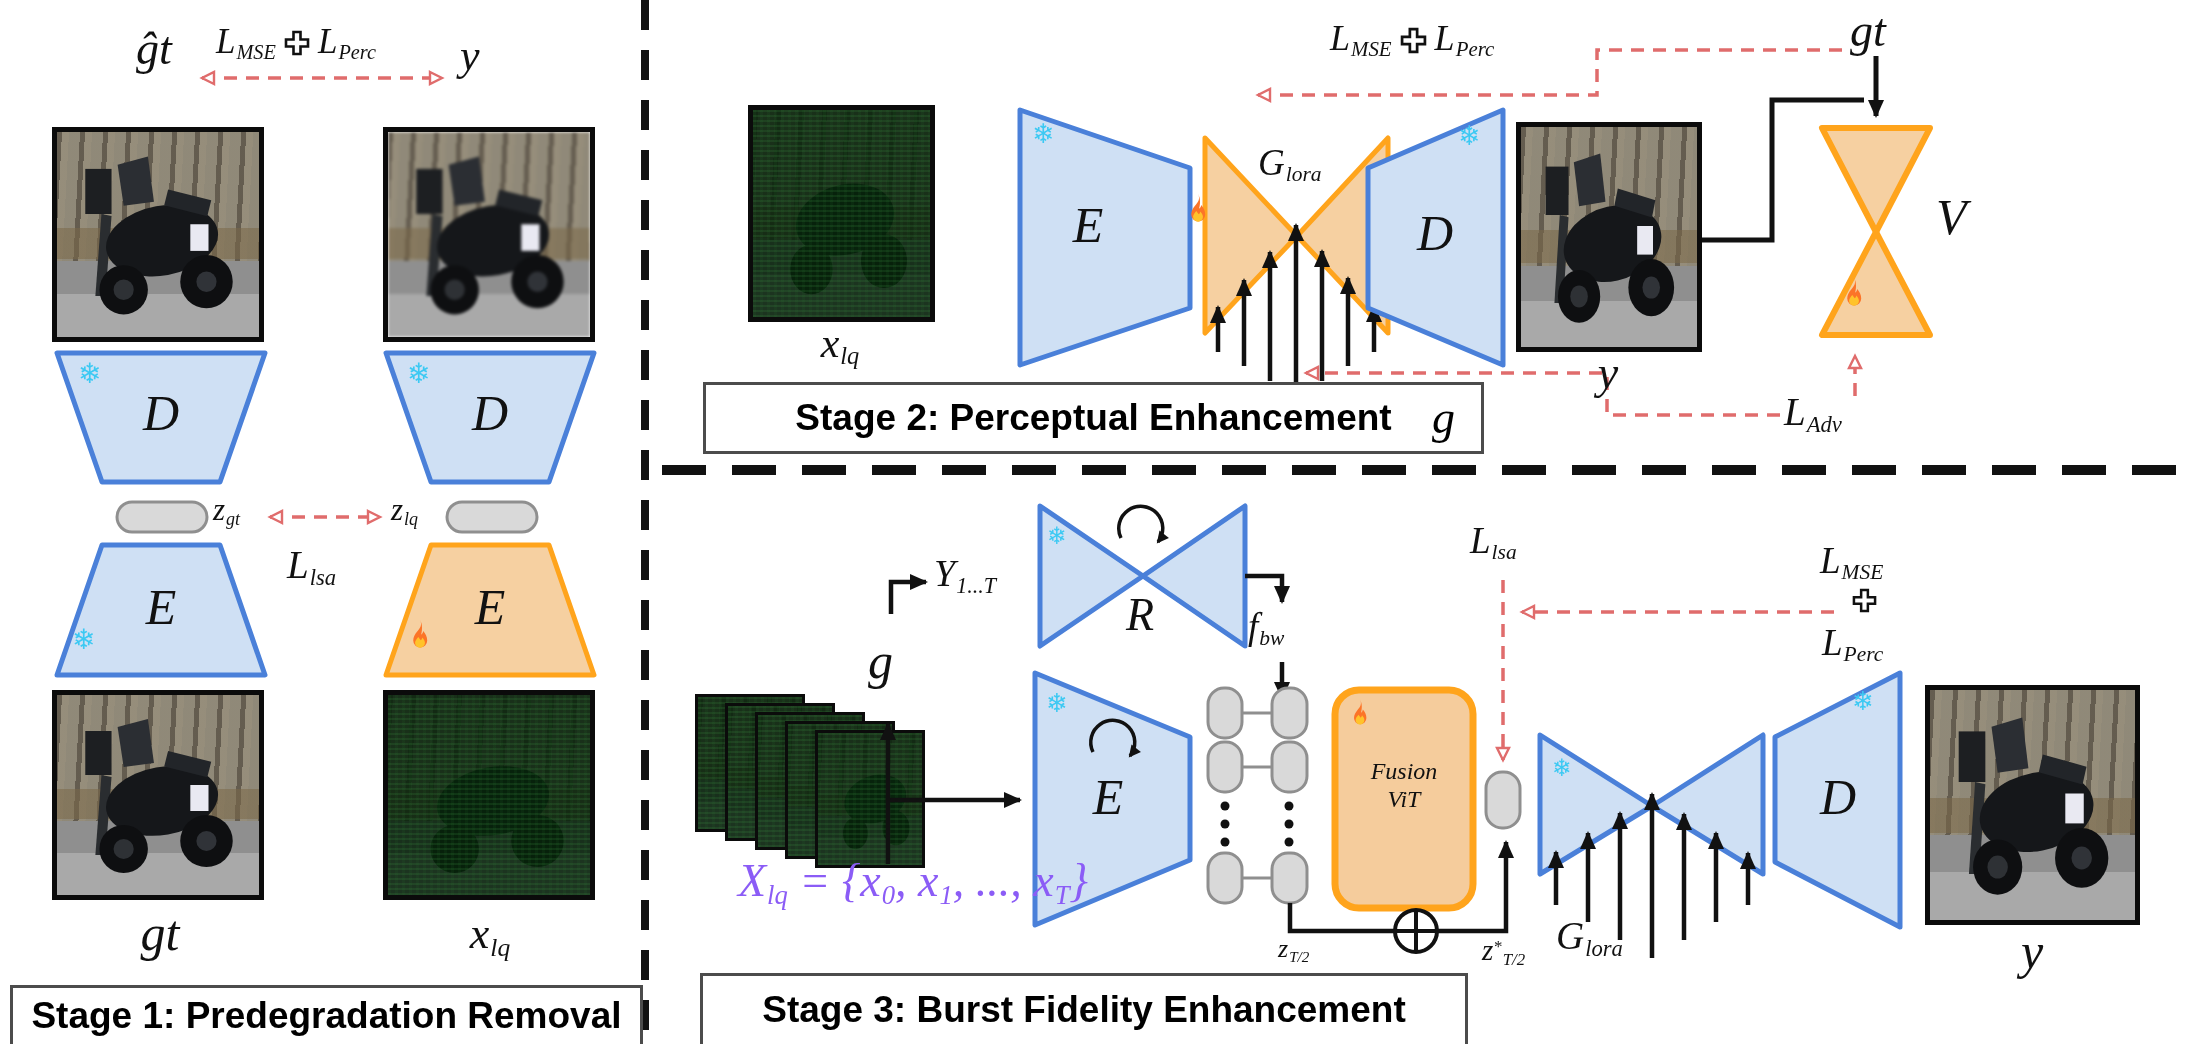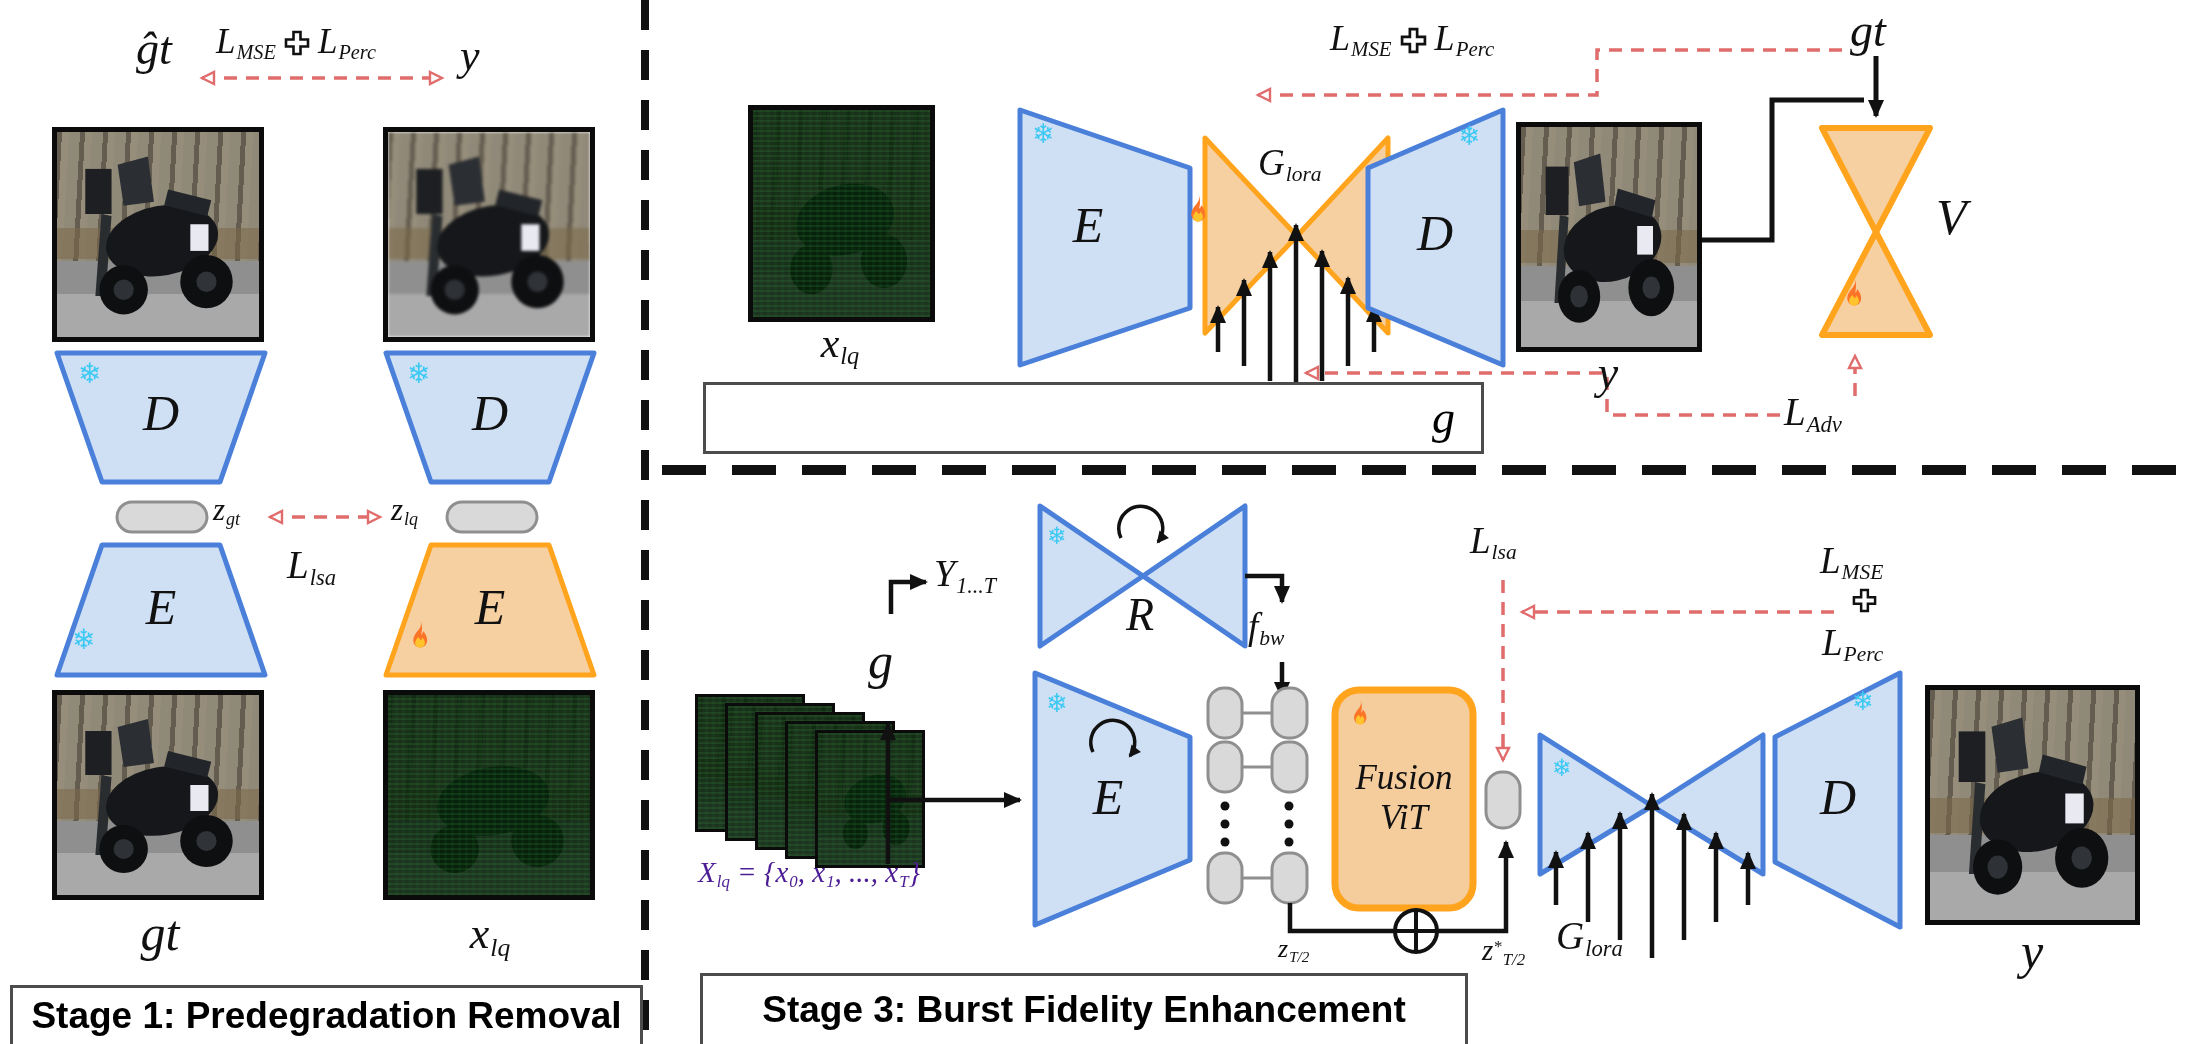--- a/index.html
+++ b/index.html
@@ -314,31 +314,32 @@
     <svg class="crossicon" width="27" height="27" viewBox="0 0 26 26">
         <path d="M9.5 2 h7 v7.5 H24 v7 h-7.5 V24 h-7 v-7.5 H2 v-7 h7.5 Z" fill="#fff" stroke="#111" stroke-width="2.6"></path>
       </svg>
     <span class="math" style="font-size:36px">L<sub>Perc</sub></span>
   </div>
   <span class="lbl math" style="left:1850px;top:8px;font-size:46px">gt</span>
   <span class="lbl math ctr" style="left:1578px;top:350px;width:60px;font-size:46px">y</span>
   <span class="lbl math" style="left:1936px;top:192px;font-size:50px">V</span>
   <span class="lbl math" style="left:1784px;top:392px;font-size:39px">L<sub>Adv</sub></span>
   <div class="banner" style="left:703px;top:382px;width:775px;height:66px">
+    <span>Stage 2: Perceptual Enhancement</span>
     <span class="math" style="position:absolute;right:26px;top:6px;font-size:46px;font-weight:normal">g</span>
   </div>
 
   <span class="lbl math" style="left:868px;top:636px;font-size:50px">g</span>
   <span class="lbl math" style="left:934px;top:554px;font-size:38px">Y<sub>1...T</sub></span>
   <span class="lbl math" style="left:1126px;top:592px;font-size:46px">R</span>
   <span class="lbl math" style="left:1248px;top:608px;font-size:37px">f<sub>bw</sub></span>
   <span class="lbl math" style="left:1470px;top:522px;font-size:37px">L<sub>lsa</sub></span>
-  <span class="lbl math" style="left:698px;top:858px;font-size:29px;color:#4c1d95">X<sub>lq</sub> = {x<sub>0</sub>, x<sub>1</sub>, ..., x<sub>T</sub>}</span>
+  <span class="lbl math" style="left:738px;top:858px;font-size:46px;color:#8b5cf6">X<sub>lq</sub> = {x<sub>0</sub>, x<sub>1</sub>, ..., x<sub>T</sub>}</span>
   <span class="lbl math ctr" style="left:1075px;top:772px;width:66px;font-size:50px">E</span>
-  <div class="lbl math ctr" style="left:1337px;top:758px;width:134px;font-size:35px;line-height:1.15">
+  <div class="lbl math ctr" style="left:1337px;top:758px;width:134px;font-size:24px;line-height:1.15">
     <div>Fusion</div>
     <div>ViT</div>
   </div>
   <span class="lbl math" style="left:1820px;top:542px;font-size:37px">L<sub>MSE</sub></span>
   <svg class="crossicon lbl" style="left:1852px;top:588px" width="25" height="25" viewBox="0 0 26 26">
       <path d="M9.5 2 h7 v7.5 H24 v7 h-7.5 V24 h-7 v-7.5 H2 v-7 h7.5 Z" fill="#fff" stroke="#111" stroke-width="2.6"></path>
     </svg>
   <span class="lbl math" style="left:1822px;top:624px;font-size:37px">L<sub>Perc</sub></span>
   <span class="lbl math" style="left:1278px;top:936px;font-size:26px">z<sub>T/2</sub></span>
   <span class="lbl math" style="left:1482px;top:936px;font-size:29px">z<sup>*</sup><sub>T/2</sub></span>

